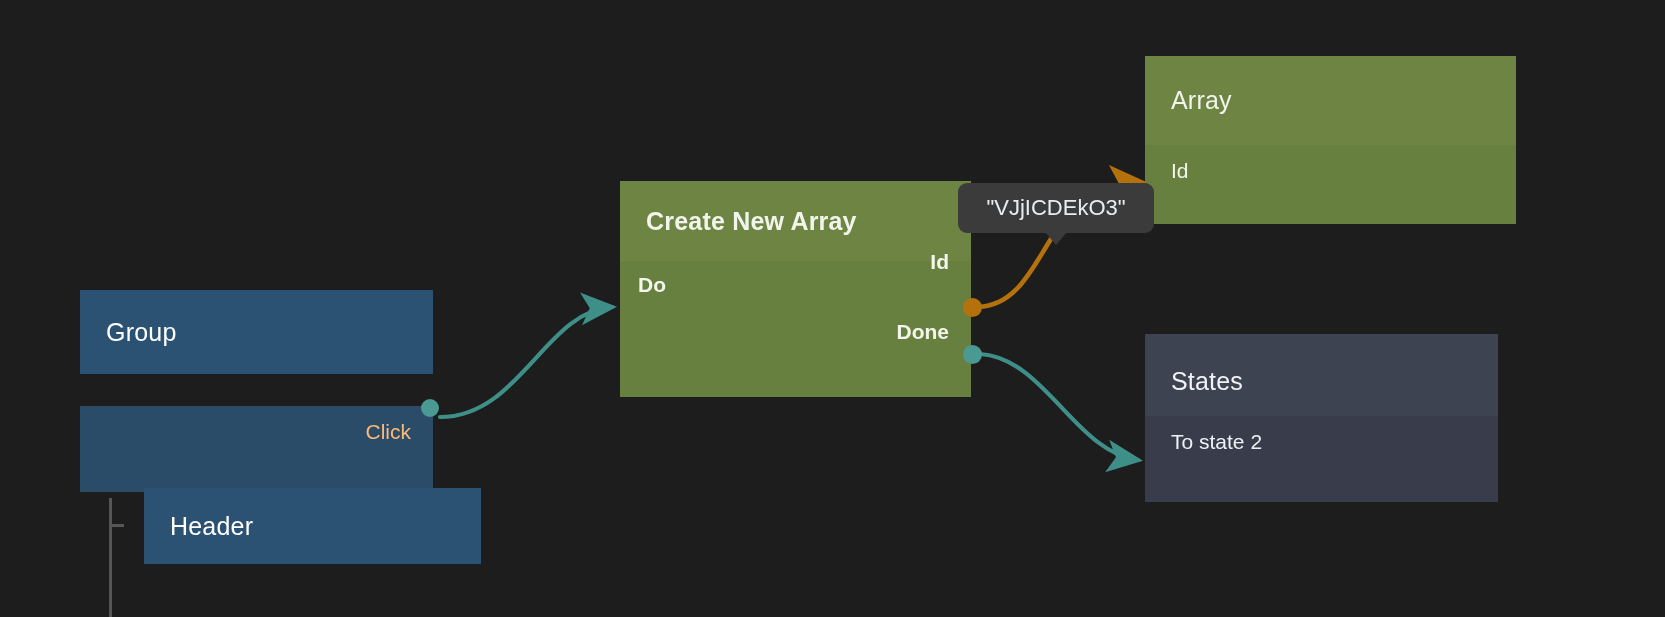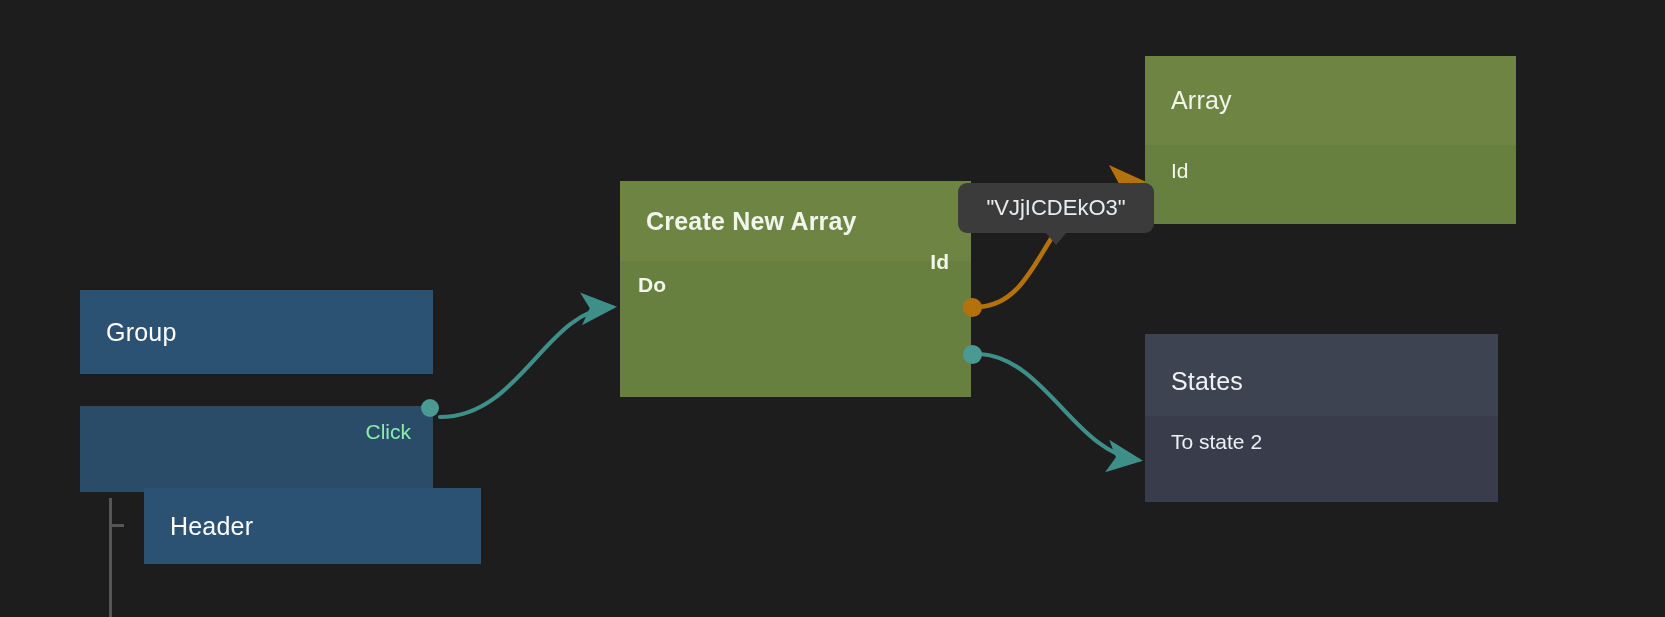--- a/index.html
+++ b/index.html
@@ -10,21 +10,21 @@
   .node{position:absolute;box-sizing:border-box;}
   .node .hdr{display:flex;align-items:center;box-sizing:border-box;}
   .node .title{font-size:25px;letter-spacing:.2px;}
   .node .body{box-sizing:border-box;position:relative;}
   .row{position:relative;display:flex;align-items:center;box-sizing:border-box;font-size:21px;}
   .row.out{justify-content:flex-end;}
   .row.in{justify-content:flex-start;}
 
   
   .n-blue .hdr{background:#2c5273;color:#ffffff;}
-  .n-blue .body{background:#2a4c69;color:#86efac;}
+  .n-blue .body{background:#2a4c69;color:#fdba74;}
   
   .n-green .hdr{background:#6e8443;color:#f2f5ec;}
   .n-green .body{background:#68803f;color:#f3f6ec;}
   
   .n-slate .hdr{background:#3e4352;color:#f0f2f6;}
   .n-slate .body{background:#393d4b;color:#eef0f5;text-align:right;}
 
   .port{position:absolute;border-radius:50%;}
   .port.teal{background:#4a9a93;}
   .port.orange{background:#b5720c;}
@@ -85,20 +85,23 @@
     <div class="hdr" style="height:80px;padding:0 0 0 26px;">
       <span class="title">Create New Array</span>
     </div>
     <div class="body" style="height:136px;">
       <div class="row in" style="height:47px;padding:0 0 0 18px;">
         <span>Do</span>
       </div>
       <div class="row out" style="height:0px;padding:0 22px 0 0;margin-top:-47px;line-height:47px;">
         <span>Id</span>
       </div>
+      <div class="row out" style="height:47px;padding:0 22px 0 0;margin-top:47px;">
+        <span>Done</span>
+      </div>
     </div>
     <div class="port orange" style="left:343px;top:117px;width:19px;height:19px;"></div>
     <div class="port teal" style="left:343px;top:164px;width:19px;height:19px;"></div>
   </div>
 
   <div class="node n-green" style="left:1145px;top:56px;width:371px;height:168px;">
     <div class="hdr" style="height:89px;padding:0 0 0 26px;">
       <span class="title">Array</span>
     </div>
     <div class="body" style="height:79px;">

